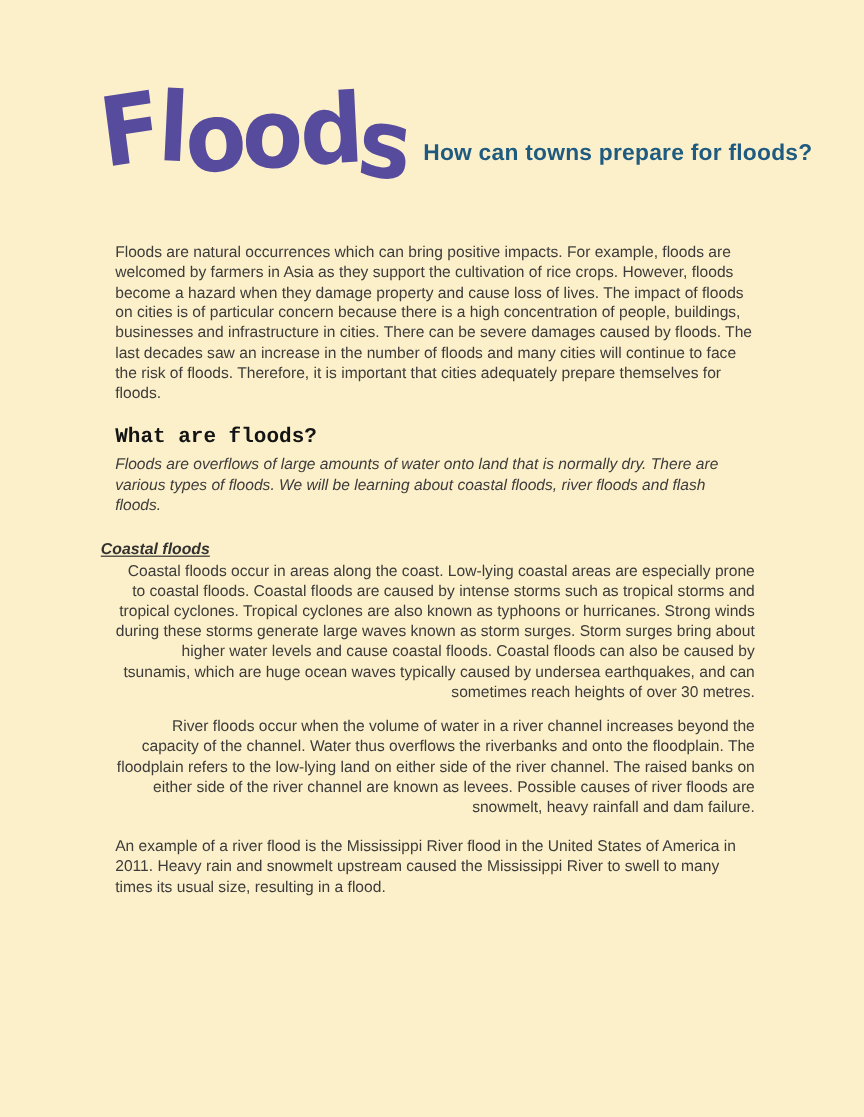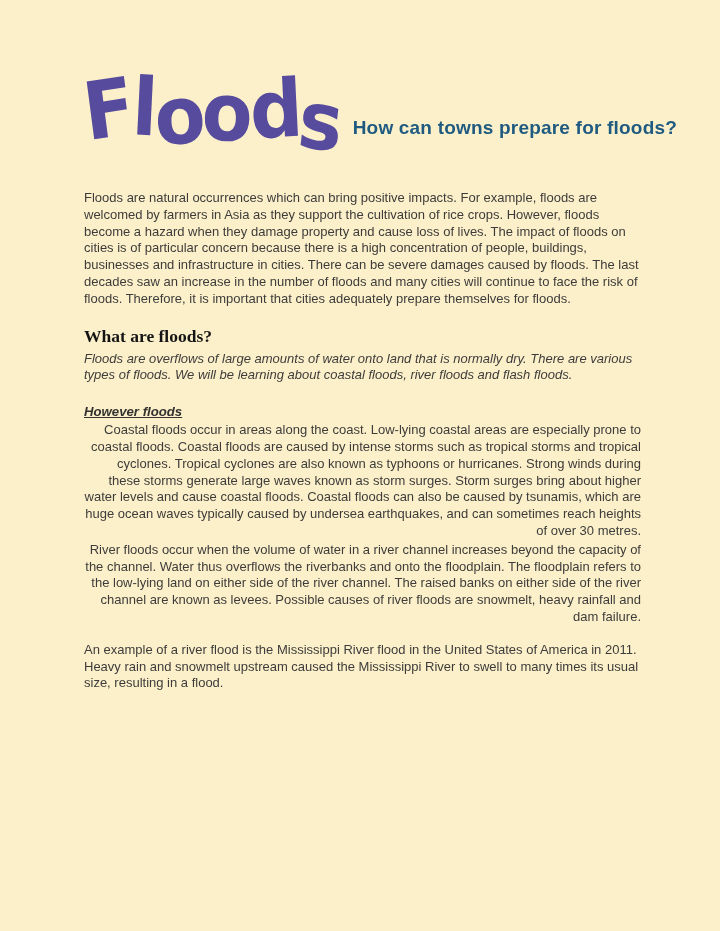--- a/index.html
+++ b/index.html
@@ -48,24 +48,24 @@
     white-space: nowrap;
   }
   .content {
     position: absolute;
     left: 84px; top: 190px;
     width: 557px;
     color: #3D3C3A;
     font-size: 13px;
     line-height: 16.8px;
   }
-  .content p { margin: 0; }
+  .content p { margin: 12px; }
   .serif-heading {
-    margin: 18px 0 3px 0;
-    font-family: Liberation Serif, serif;
+    margin: 18px 0 3px 12px;
+    font-family: Liberation Mono, monospace;
     font-size: 17.5px;
     line-height: 21px;
     font-weight: bold;
     color: #141414;
   }
   .sub-heading {
     margin: 19px 0 0 0;
     font-size: 13.2px;
     line-height: 17px;
     font-weight: bold;
@@ -87,20 +87,20 @@
     <h2 class="subtitle">How can towns prepare for floods?</h2>
   </header>
 
   <main class="content">
 
     <p>Floods are natural occurrences which can bring positive impacts. For example, floods are welcomed by farmers in Asia as they support the cultivation of rice crops. However, floods become a hazard when they damage property and cause loss of lives. The impact of floods on cities is of particular concern because there is a high concentration of people, buildings, businesses and infrastructure in cities. There can be severe damages caused by floods. The last decades saw an increase in the number of floods and many cities will continue to face the risk of floods. Therefore, it is important that cities adequately prepare themselves for floods.</p>
 
     <h3 class="serif-heading">What are floods?</h3>
     <p class="after-heading">Floods are overflows of large amounts of water onto land that is normally dry. There are various types of floods. We will be learning about coastal floods, river floods and flash floods.</p>
 
-    <h4 class="sub-heading">However floods</h4>
+    <h4 class="sub-heading">Coastal floods</h4>
     <p class="after-subheading">Coastal floods occur in areas along the coast. Low-lying coastal areas are especially prone to coastal floods. Coastal floods are caused by intense storms such as tropical storms and tropical cyclones. Tropical cyclones are also known as typhoons or hurricanes. Strong winds during these storms generate large waves known as storm surges. Storm surges bring about higher water levels and cause coastal floods. Coastal floods can also be caused by tsunamis, which are huge ocean waves typically caused by undersea earthquakes, and can sometimes reach heights of over 30 metres.</p>
 
     <p class="after-subheading">River floods occur when the volume of water in a river channel increases beyond the capacity of the channel. Water thus overflows the riverbanks and onto the floodplain. The floodplain refers to the low-lying land on either side of the river channel. The raised banks on either side of the river channel are known as levees. Possible causes of river floods are snowmelt, heavy rainfall and dam failure.</p>
     <p class="example">An example of a river flood is the Mississippi River flood in the United States of America in 2011. Heavy rain and snowmelt upstream caused the Mississippi River to swell to many times its usual size, resulting in a flood.</p>
 
   </main>
 </div>
 
 </body></html>

